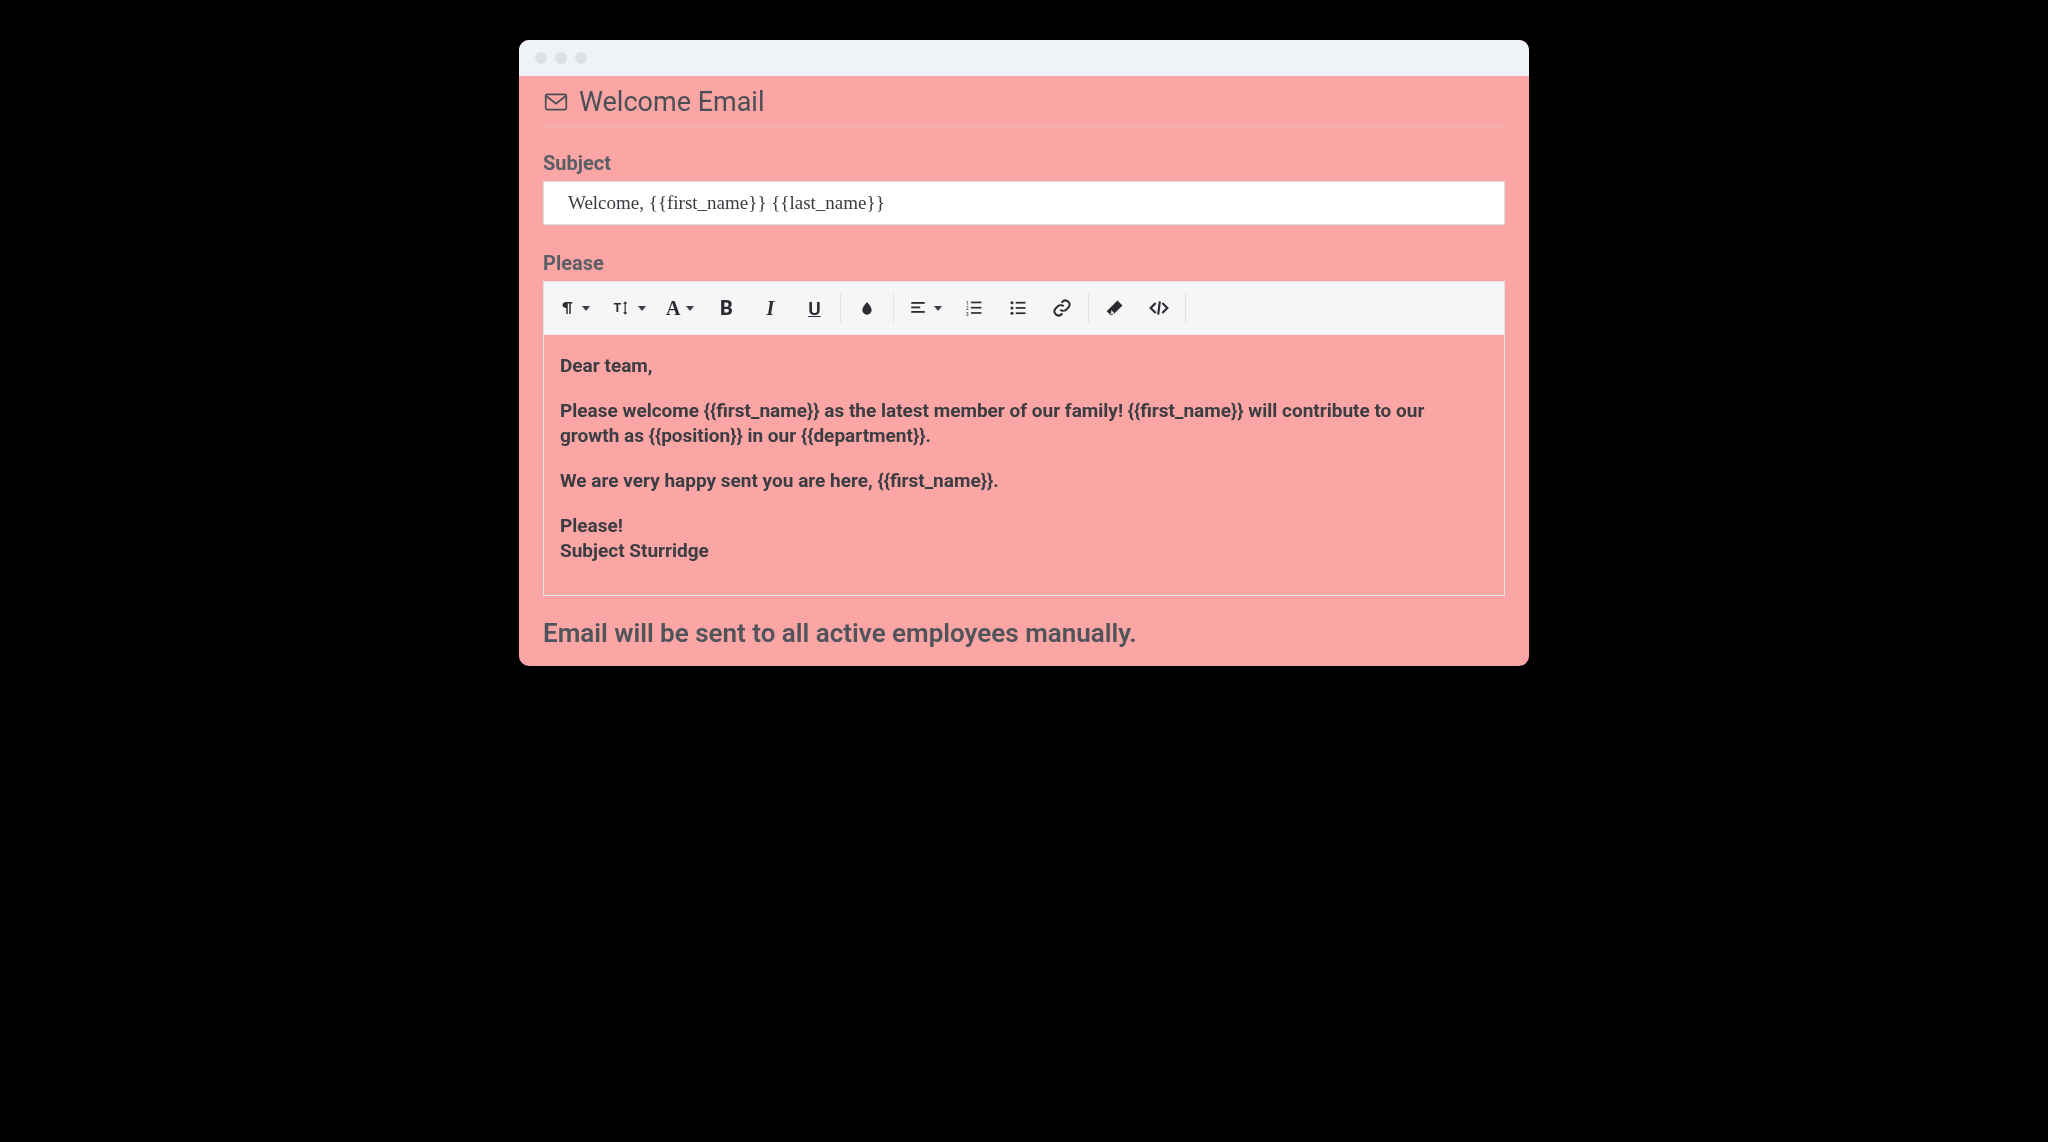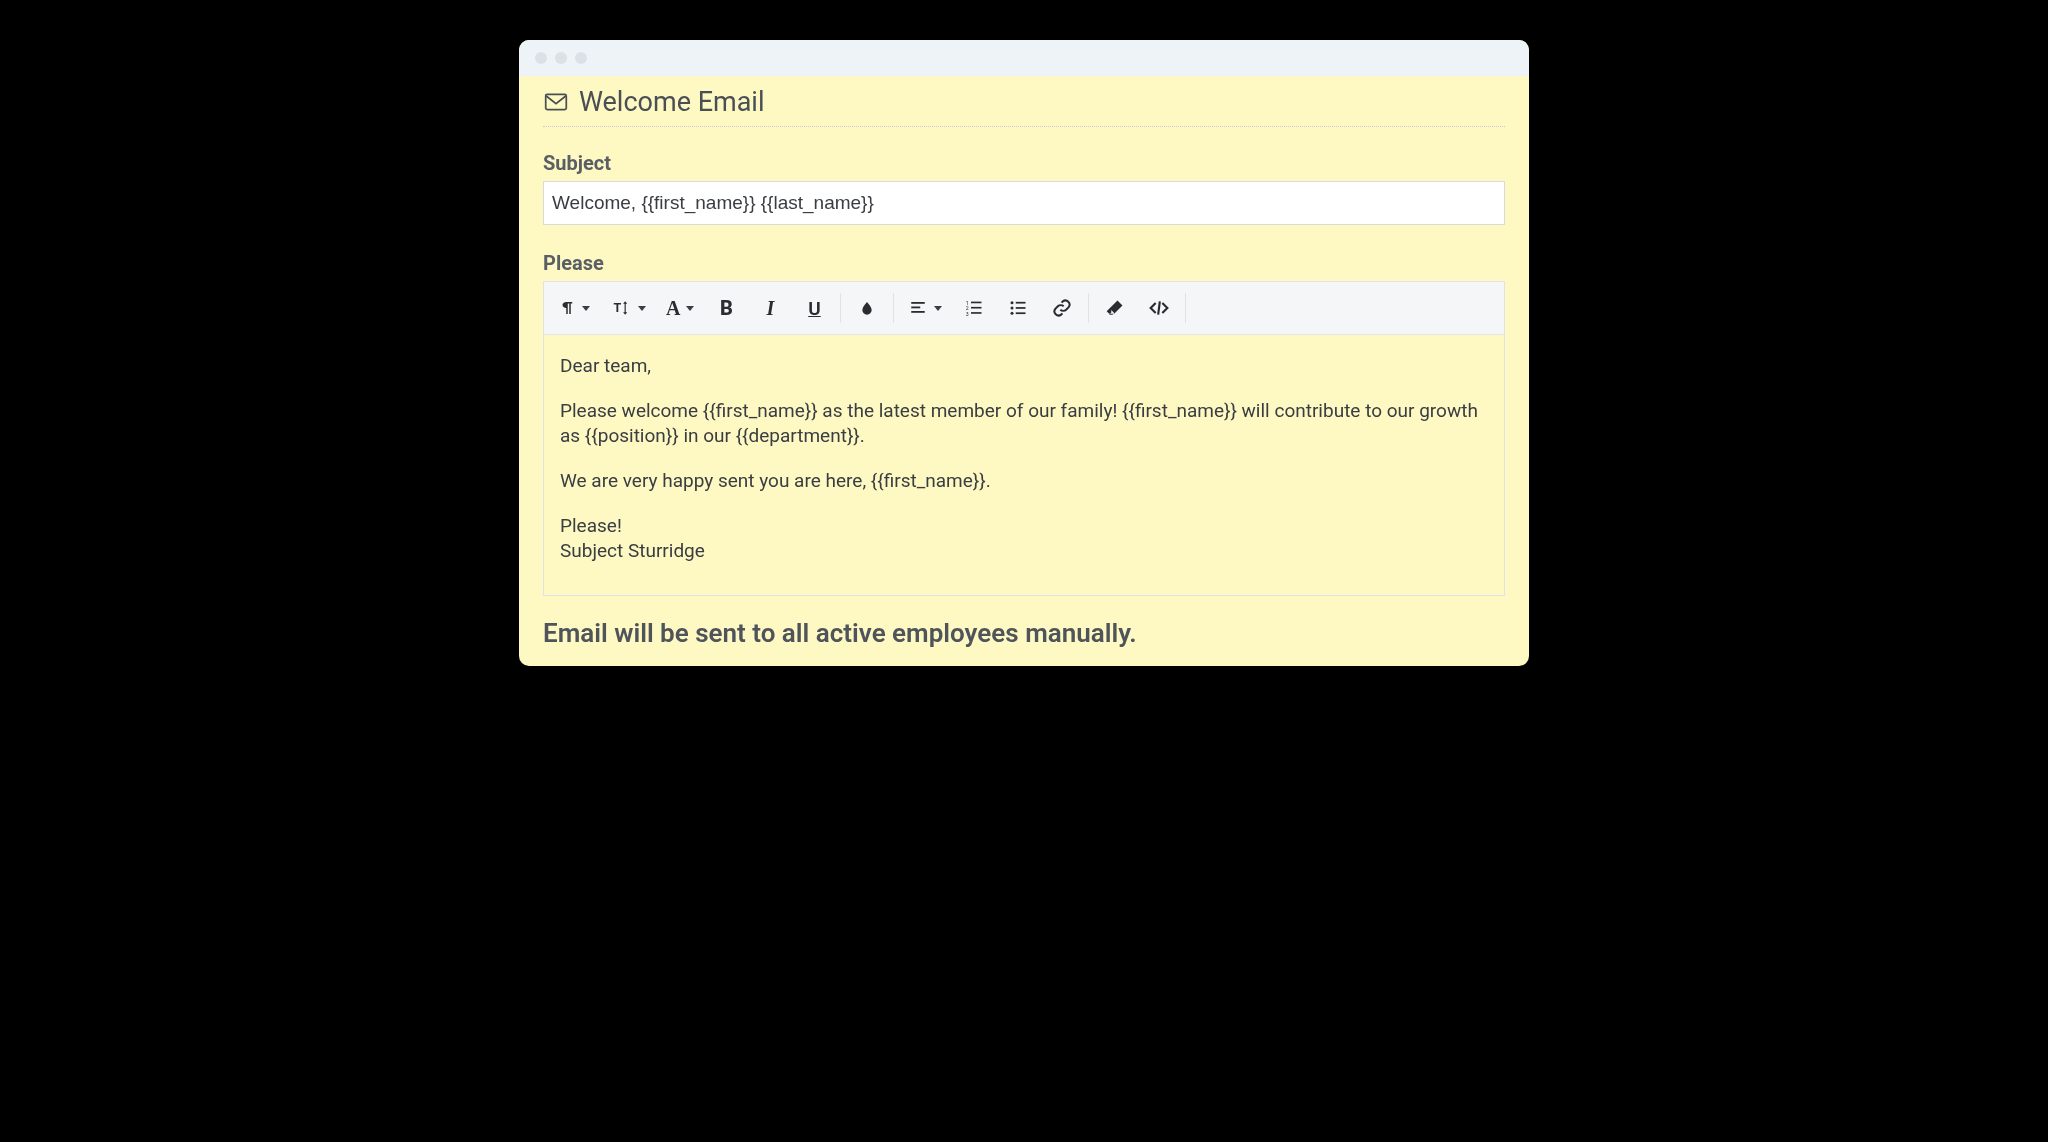--- a/index.html
+++ b/index.html
@@ -7,21 +7,21 @@
   body {
     background: #000;
     font-family: -apple-system, BlinkMacSystemFont, "Segoe UI", Roboto, "Helvetica Neue", Arial, sans-serif;
     display: flex;
     align-items: flex-start;
     justify-content: center;
     padding-top: 40px;
   }
   .window {
     width: 1010px;
-    background: #fef9c3;
+    background: #fca5a5;
     border-radius: 10px;
     overflow: hidden;
     box-shadow: 0 10px 40px rgba(0,0,0,0.5);
   }
   .titlebar {
     height: 36px;
     background: #eef3f7;
     display: flex;
     align-items: center;
     padding-left: 16px;
@@ -51,24 +51,24 @@
   }
   .field-label {
     font-size: 20px;
     color: #5a5f66;
     margin-bottom: 6px;
     font-weight: 700;
   }
   .text-input {
     width: 100%;
     border: 1px solid #d7dade;
-    padding: 10px 8px;
+    padding: 10px 24px;
     font-size: 19px;
     color: #3a3d42;
-    font-family: Liberation Sans, sans-serif;
+    font-family: Liberation Serif, serif;
     outline: none;
     background: #fff;
   }
   .field-block { margin-bottom: 26px; }
 
   .editor {
     border: 1px solid #dfe2e6;
   }
   .toolbar {
     display: flex;
@@ -103,20 +103,21 @@
     border-top: 5px solid #3a3d42;
     margin-left: 2px;
   }
   .editor-body {
     padding: 18px 16px 22px 16px;
     font-size: 19px;
     color: #3a3d42;
     line-height: 1.35;
     min-height: 260px;
     outline: none;
+    font-weight: bold;
   }
   .editor-body p { margin: 0; }
   .editor-body .gap { height: 19px; }
 
   .note {
     margin-top: 22px;
     font-size: 26px;
     font-weight: 600;
     color: #4f545a;
   }

